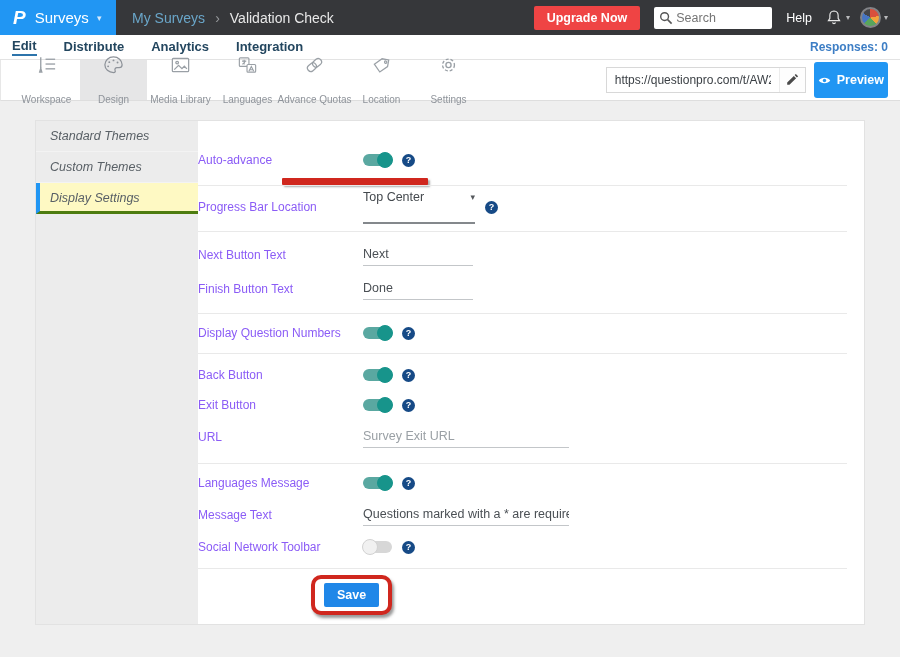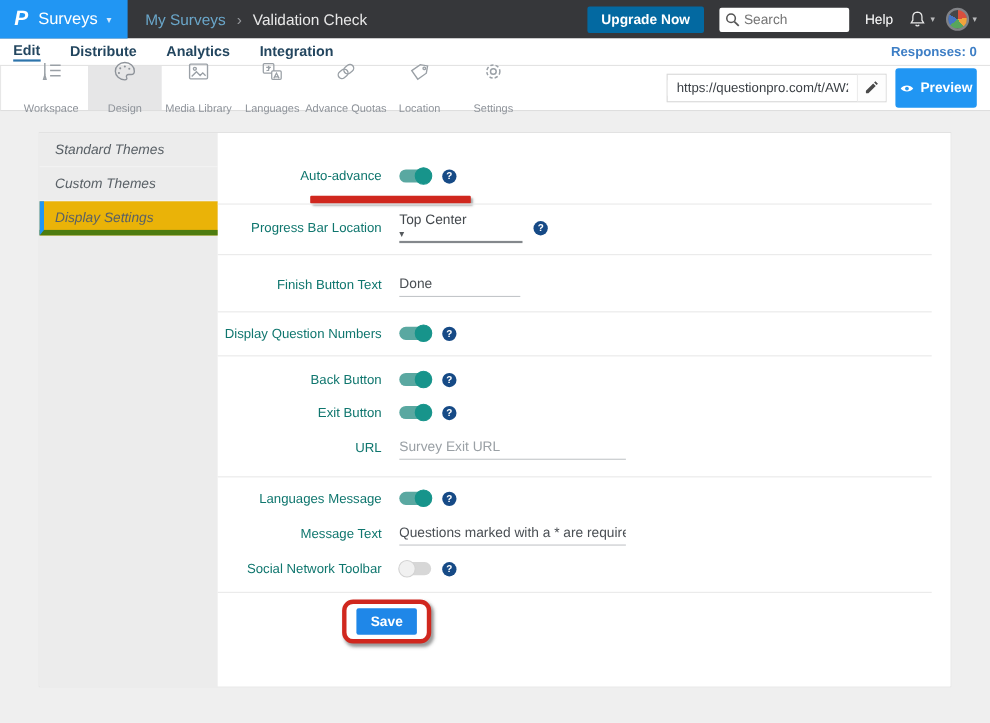--- a/index.html
+++ b/index.html
@@ -9,21 +9,21 @@
   .header { height:35px; background:#36373a; display:flex; align-items:center; }
   .logo-box { width:116px; height:35px; background:#2196f3; display:flex; align-items:center; color:#fff; cursor:pointer; }
   .logo-glyph { font-size:19px; font-weight:bold; margin:0 9px 0 13px; font-style:italic; }
   .product-label { font-size:15px; }
   .logo-caret { font-size:9px; margin-left:8px; color:#d6e9fb; }
   .breadcrumb { display:flex; align-items:center; margin-left:16px; font-size:14px; }
   .crumb-parent { color:#6aa6c9; cursor:pointer; }
   .crumb-sep { color:#97999c; margin:0 10px; font-size:14px; }
   .crumb-current { color:#e8e8e8; }
   .header-right { margin-left:auto; display:flex; align-items:center; padding-right:12px; }
-  .upgrade-btn { background:#0369a1; color:#fff; font-size:12.5px; font-weight:bold; border:none; padding:5px 13px; border-radius:2px; cursor:pointer; }
+  .upgrade-btn { background:#ef4444; color:#fff; font-size:12.5px; font-weight:bold; border:none; padding:5px 13px; border-radius:2px; cursor:pointer; }
   .search-wrap { position:relative; margin-left:14px; }
   .search-wrap svg { position:absolute; left:5px; top:4px; }
   .search-input { width:118px; height:22px; border:none; border-radius:2px; padding:0 6px 0 22px; font-size:12.5px; color:#444; outline:none; }
   .help-label { color:#fff; font-size:12.5px; margin:0 13px 0 14px; cursor:pointer; }
   .bell-wrap { display:flex; align-items:center; cursor:pointer; }
   .caret-sm { color:#b9babc; font-size:8px; margin-left:3px; }
   .avatar-wrap { display:flex; align-items:center; margin-left:10px; cursor:pointer; }
   .avatar { width:21px; height:21px; border-radius:50%; border:2px solid #828387; background:conic-gradient(#d94f3d 0 80deg,#f2a33c 80deg 140deg,#58a55c 140deg 230deg,#4776c4 230deg 300deg,#46474a 300deg 360deg); }
 
   
@@ -42,36 +42,36 @@
   .url-box { display:flex; align-items:center; border:1px solid #d8d8d8; height:26px; background:#fff; }
   .url-input { width:172px; border:none; padding:0 8px; font-size:12px; color:#3a3f44; outline:none; }
   .pencil-btn { width:26px; height:24px; display:flex; align-items:center; justify-content:center; border-left:1px solid #ececec; cursor:pointer; background:#fdfdfd; }
   .preview-btn { background:#2196f3; color:#fff; border:none; height:36px; padding:0 4px; border-radius:3px; font-size:12.5px; font-weight:bold; display:flex; align-items:center; gap:6px; cursor:pointer; }
 
   
   .page { height:556px; background:#efefef; }
   .card { margin:19px 35px 0 35px; width:830px; height:505px; background:#fff; border:1px solid #e2e2e2; display:flex; }
   .side { width:162px; background:#ececec; flex-shrink:0; }
   .side-item { height:31px; line-height:31px; padding-left:14px; font-size:12.5px; color:#596066; border-bottom:1px solid #f3f3f3; cursor:pointer;font-style:italic; }
-  .side-item.active { background:#eab308; border-left:4px solid #2196f3; padding-left:10px; border-bottom:5px solid #4d7c0f; }
+  .side-item.active { background:#fef9c3; border-left:4px solid #2196f3; padding-left:10px; border-bottom:3px solid #4d7c0f; }
   .mainform { flex:1; background:#fff; }
 
   
   .fsection { margin-right:17px; }
   .fsection + .fsection { border-top:1px solid #e9e9e9; }
   .frow { display:flex; align-items:center; height:26px; }
   .frow.tall { height:30px; }
-  .flabel { width:149px; text-align:right; font-size:12px; color:#0f766e; flex-shrink:0; }
+  .flabel { width:149px; text-align:left; font-size:12px; color:#8b5cf6; flex-shrink:0; }
   .fctrl { margin-left:16px; display:flex; align-items:center; }
   .toggle { position:relative; display:inline-block; width:29px; height:12px; border-radius:6px; background:#d7d7d7; cursor:pointer; }
   .toggle .knob { position:absolute; top:-2px; left:-1px; width:16px; height:16px; border-radius:50%; background:#f1f1f1; border:1px solid #d2d2d2; }
   .toggle[data-state="on"] { background:#5aa8a1; }
   .toggle[data-state="on"] .knob { left:auto; right:-1px; background:#17948b; border-color:#17948b; }
   .help { width:13px; height:13px; border-radius:50%; background:#164a86; color:#fff; font-size:9px; font-weight:bold; display:inline-flex; align-items:center; justify-content:center; margin-left:10px; cursor:pointer; }
-  .select-box { width:112px; display:inline-flex; justify-content:space-between; align-items:flex-start; border-bottom:2px solid #84888c; padding-bottom:2px; font-size:12.5px; color:#43484d; cursor:pointer;flex-direction:column; }
+  .select-box { width:112px; display:inline-flex; justify-content:space-between; align-items:center; border-bottom:2px solid #84888c; padding-bottom:18px; font-size:12.5px; color:#43484d; cursor:pointer; }
   .sel-caret { font-size:9px; color:#55595d; }
   .uline { border:none; border-bottom:1px solid #c3c6c9; font-family:"Liberation Sans",sans-serif; font-size:12.5px; color:#4a4f54; padding:2px 0 4px; outline:none; background:transparent; }
   .uline::placeholder { color:#9aa0a5; }
   .w-sm { width:110px; } .w-lg { width:206px; }
   .mt4 { margin-top:4px; }
 
   
   .anno-underline { width:146px; height:7px; background:#d0271e; border-radius:1px; margin:5px 0 0 84px; box-shadow:2px 2px 2px rgba(90,90,90,.5); }
   .anno-box { display:inline-block; margin:6px 0 0 113px; border:4px solid #d0271e; border-radius:10px; padding:4px 9px; background:#fff; box-shadow:2px 3px 3px rgba(70,70,70,.55); }
   .save-btn { background:#1f87e8; color:#fff; border:none; font-size:12.5px; font-weight:bold; padding:5px 13px; border-radius:2px; cursor:pointer; }
@@ -258,20 +258,26 @@
             <span class="select-box">
               <span class="sel-val">Top Center</span>
               <span class="sel-caret">▾</span>
             </span>
             <span class="help">?</span>
           </span>
         </div>
       </div>
 
       <div class="fsection s3">
+        <div class="frow tall">
+          <span class="flabel">Next Button Text</span>
+          <span class="fctrl">
+              <input class="uline w-sm" value="Next" style="">
+            </span>
+        </div>
         <div class="frow tall mt4">
           <span class="flabel">Finish Button Text</span>
           <span class="fctrl">
               <input class="uline w-sm" value="Done" style="">
             </span>
         </div>
       </div>
 
       <div class="fsection s4">
         <div class="frow">

